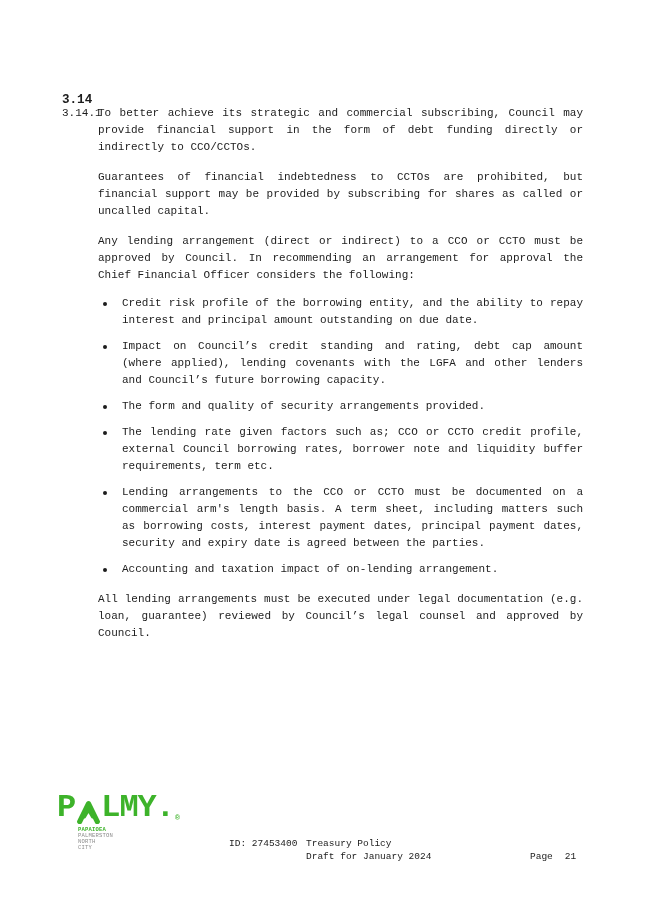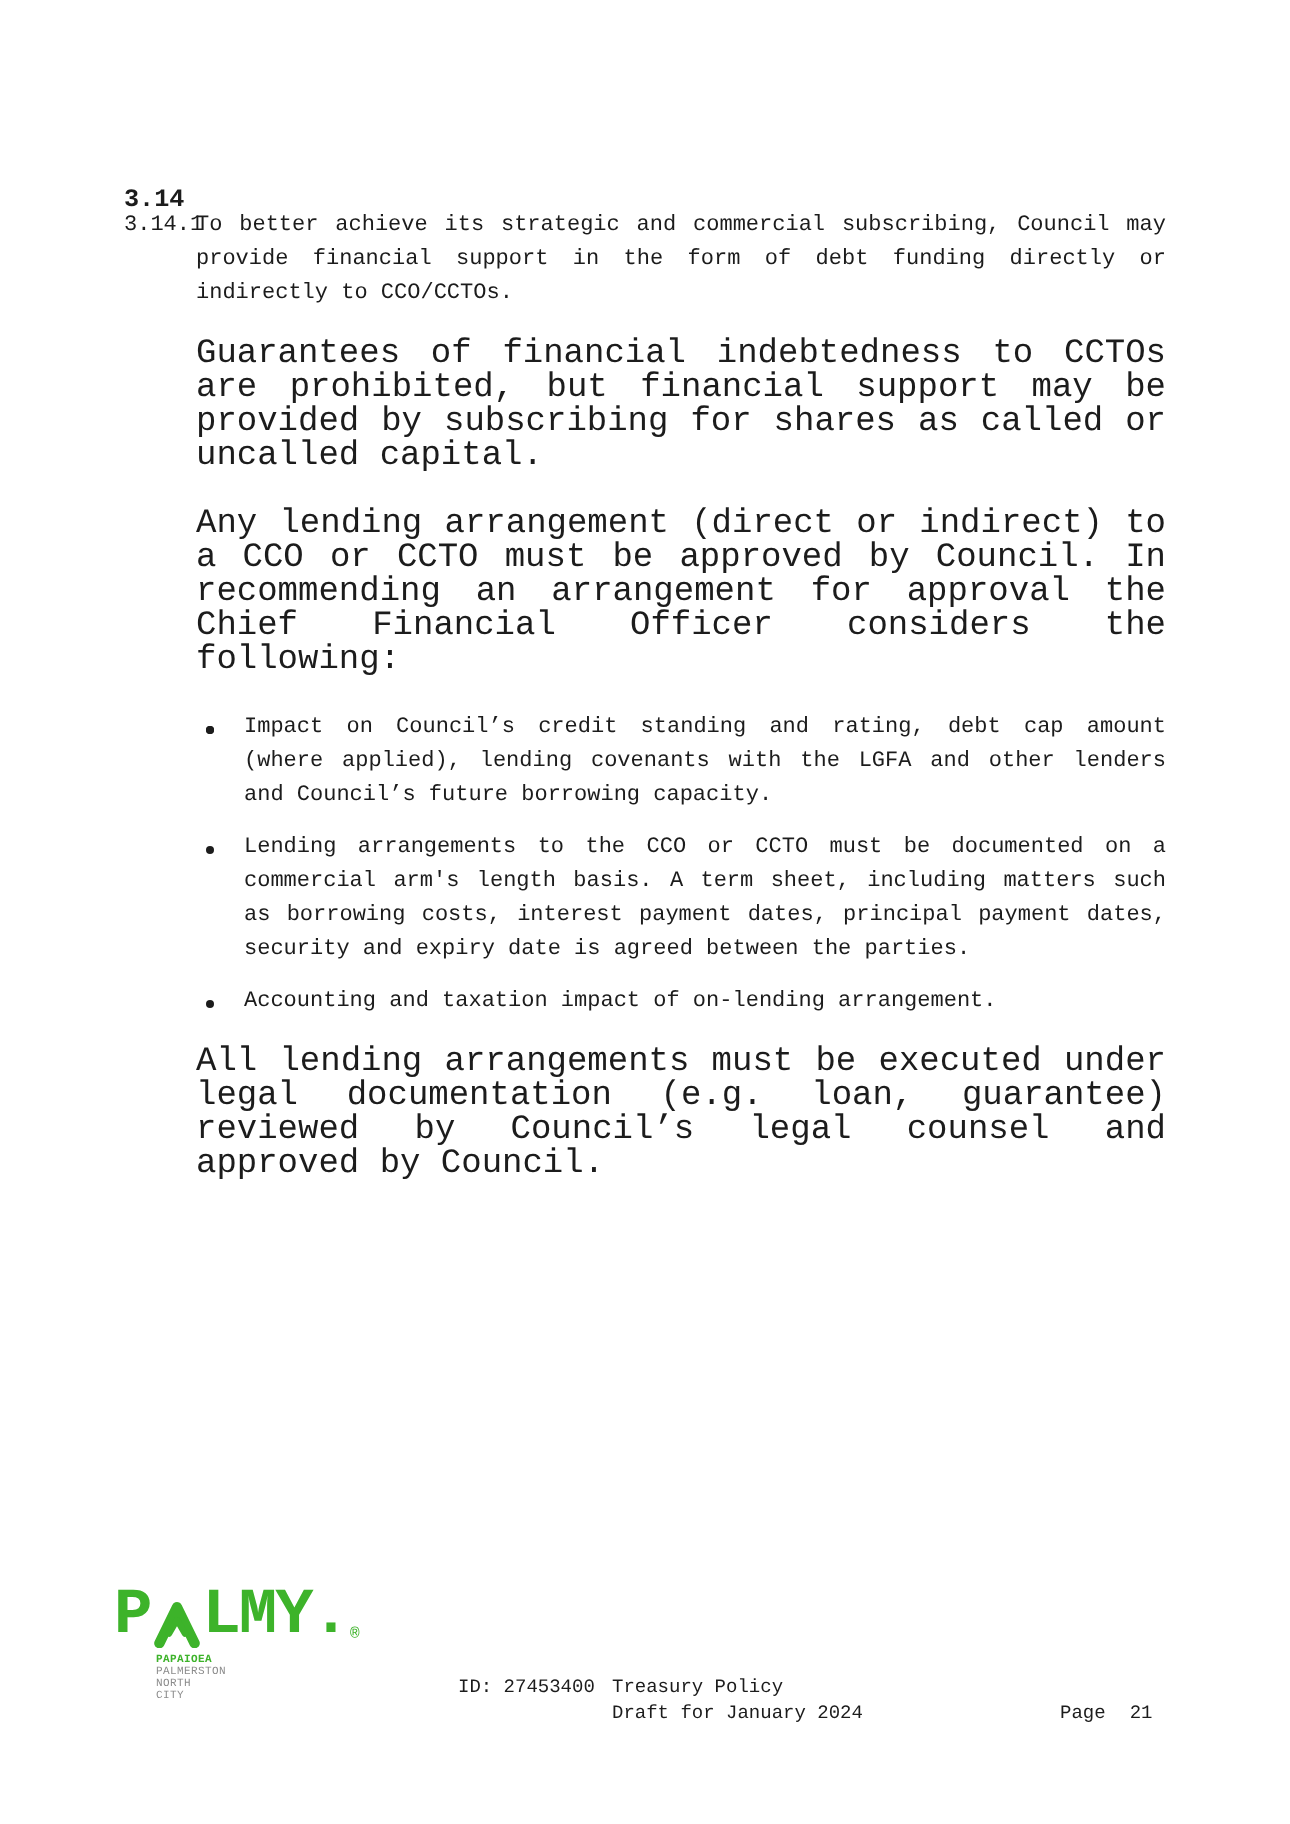--- a/index.html
+++ b/index.html
@@ -35,21 +35,21 @@
     font-size:11px;
     line-height:17px;
     text-align:justify;
   }
   .clause .c-num {
     position:absolute; left:0; top:0;
   }
   .para {
     margin-left:36px;
     margin-top:13px;
-    font-size:17px;
+    font-size:11px;
     line-height:17px;
     text-align:justify;
   }
   ul.bullets {
     list-style:none;
     margin:10px 0 0 0;
     padding:0;
   }
   ul.bullets li {
     position:relative;
@@ -131,24 +131,33 @@
       <span class="c-num">3.14.1</span>
       <span>To better achieve its strategic and commercial subscribing, Council may provide financial support in the form of debt funding directly or indirectly to CCO/CCTOs.</span>
     </div>
 
     <p class="para">Guarantees of financial indebtedness to CCTOs are prohibited, but financial support may be provided by subscribing for shares as called or uncalled capital.</p>
     <p class="para">Any lending arrangement (direct or indirect) to a CCO or CCTO must be approved by Council. In recommending an arrangement for approval the Chief Financial Officer considers the following:</p>
 
     <ul class="bullets">
       <li>
         <span class="dot"></span>
+        <span>Credit risk profile of the borrowing entity, and the ability to repay interest and principal amount outstanding on due date.</span>
       </li>
       <li>
         <span class="dot"></span>
         <span>Impact on Council’s credit standing and rating, debt cap amount (where applied), lending covenants with the LGFA and other lenders and Council’s future borrowing capacity.</span>
+      </li>
+      <li>
+        <span class="dot"></span>
+        <span>The form and quality of security arrangements provided.</span>
+      </li>
+      <li>
+        <span class="dot"></span>
+        <span>The lending rate given factors such as; CCO or CCTO credit profile, external Council borrowing rates, borrower note and liquidity buffer requirements, term etc.</span>
       </li>
       <li>
         <span class="dot"></span>
         <span>Lending arrangements to the CCO or CCTO must be documented on a commercial arm's length basis. A term sheet, including matters such as borrowing costs, interest payment dates, principal payment dates, security and expiry date is agreed between the parties.</span>
       </li>
       <li>
         <span class="dot"></span>
         <span>Accounting and taxation impact of on-lending arrangement.</span>
       </li>
     </ul>

